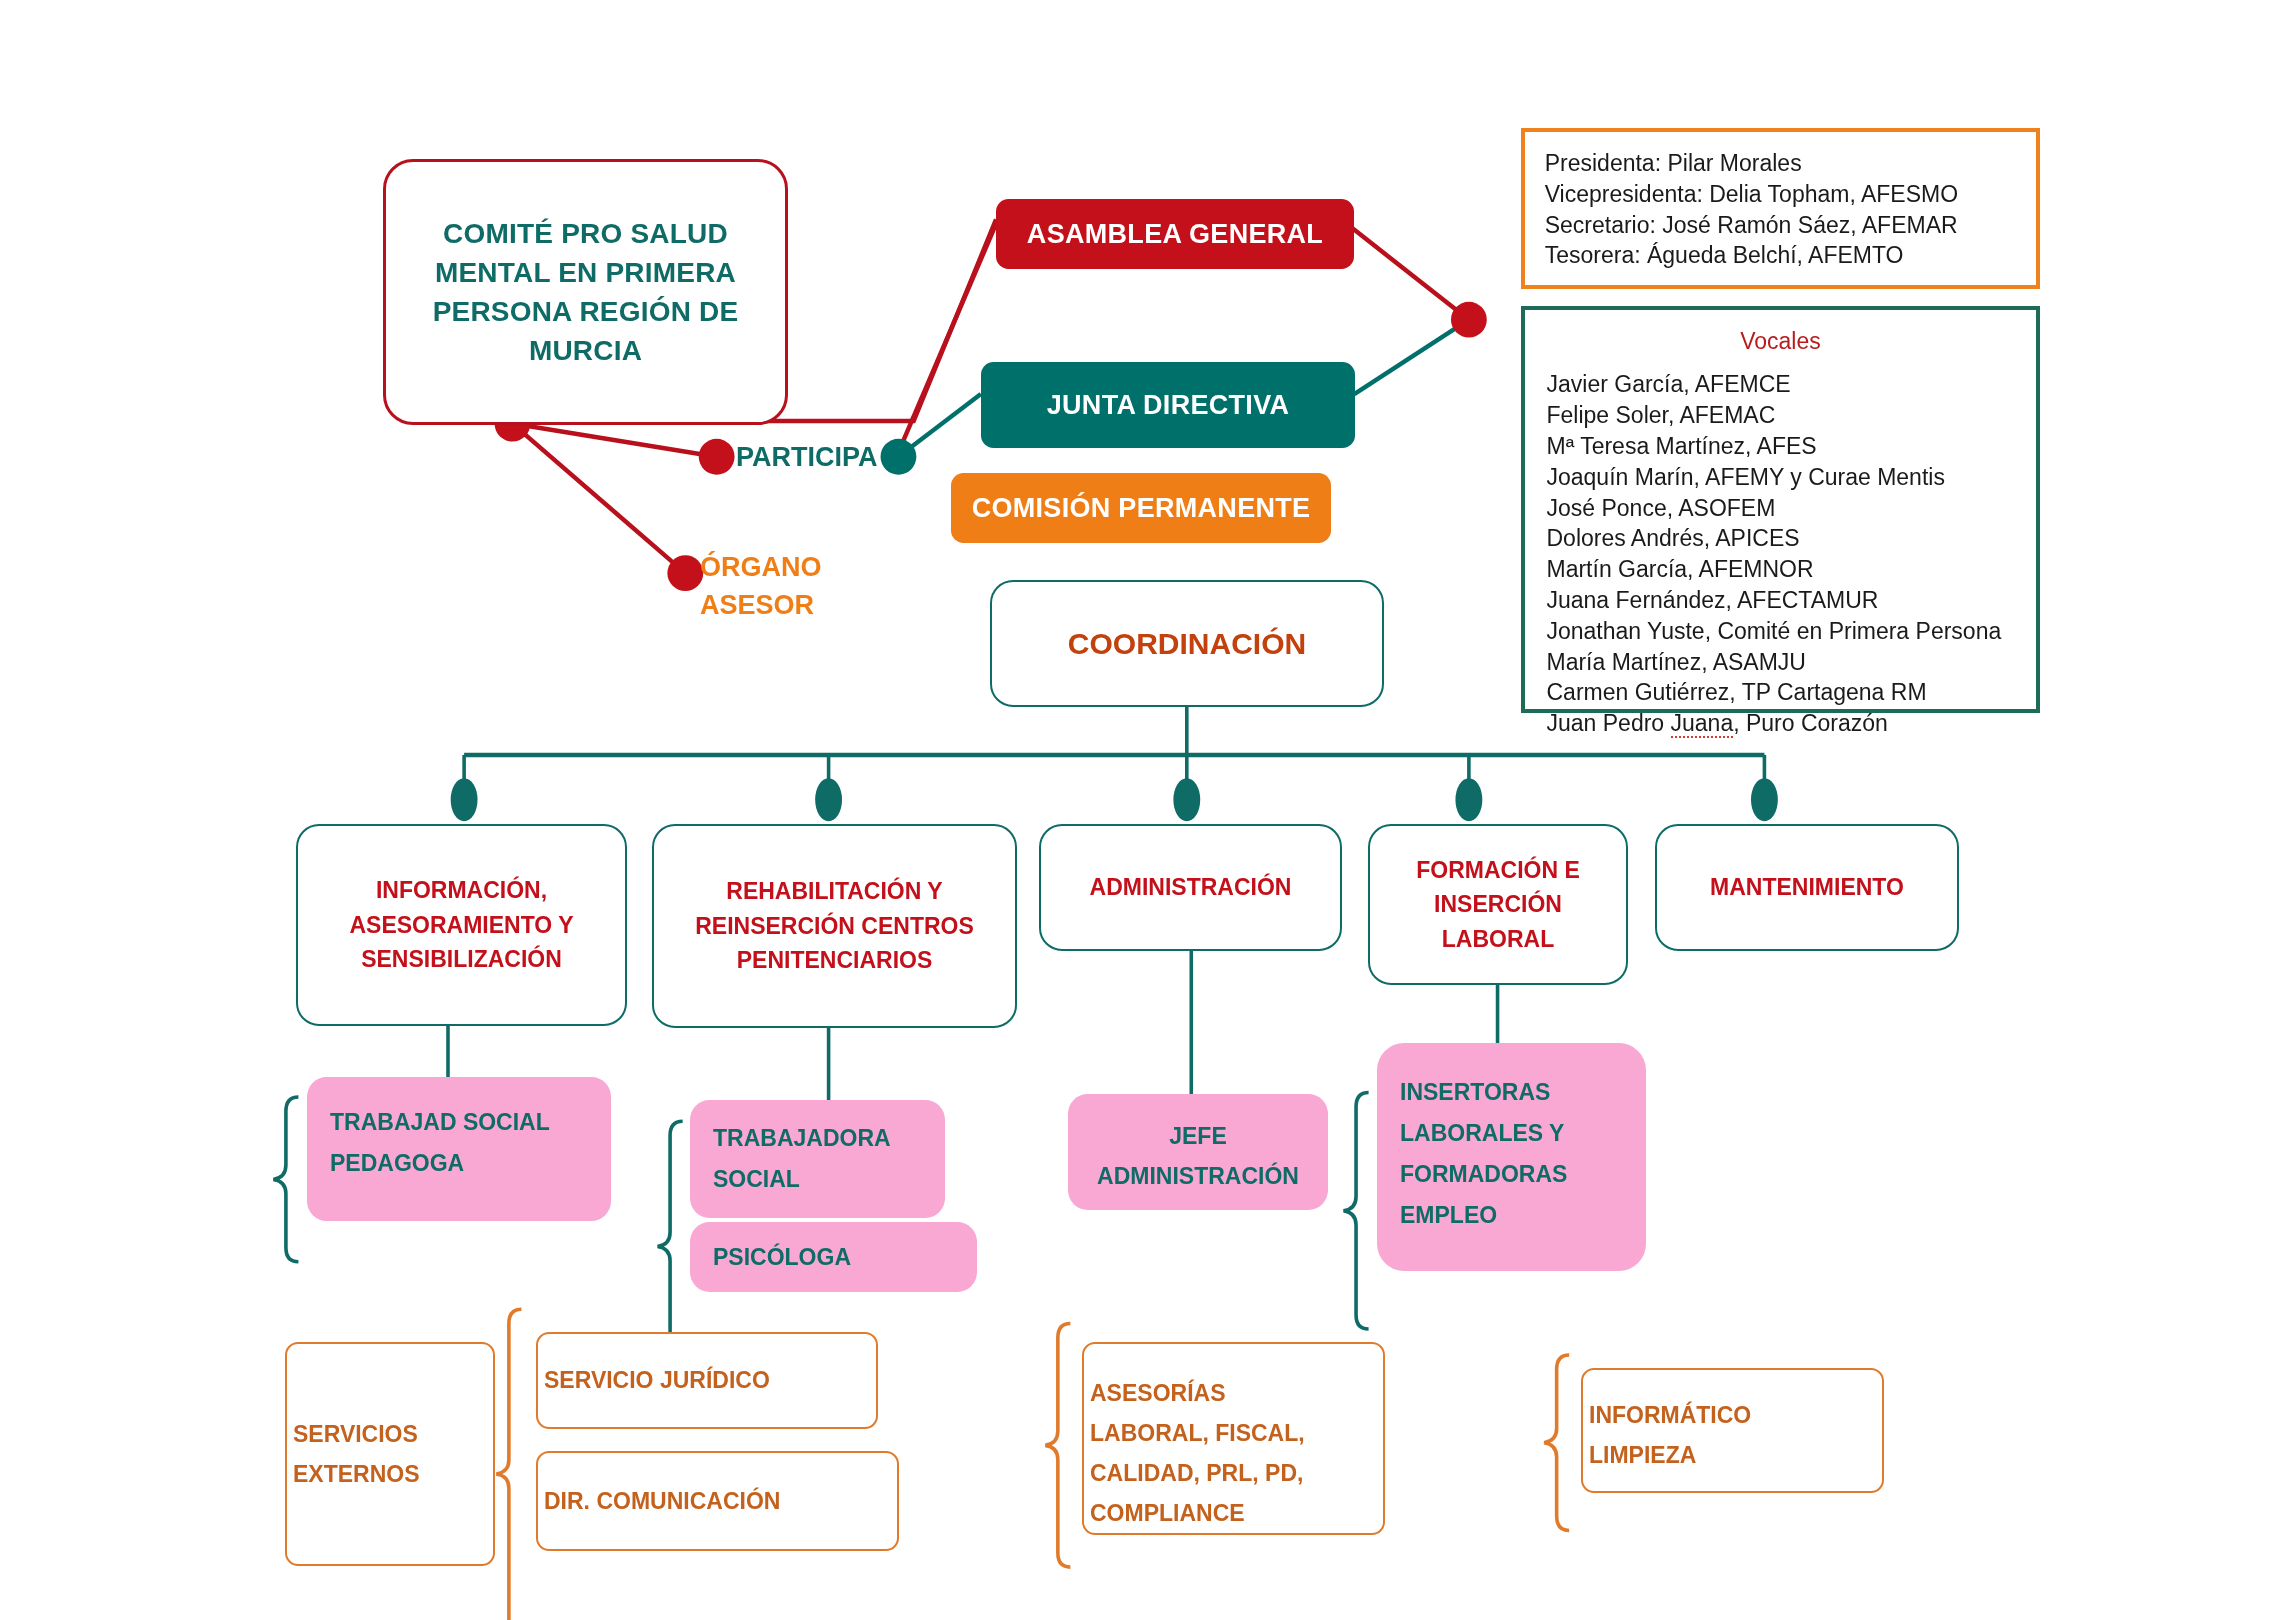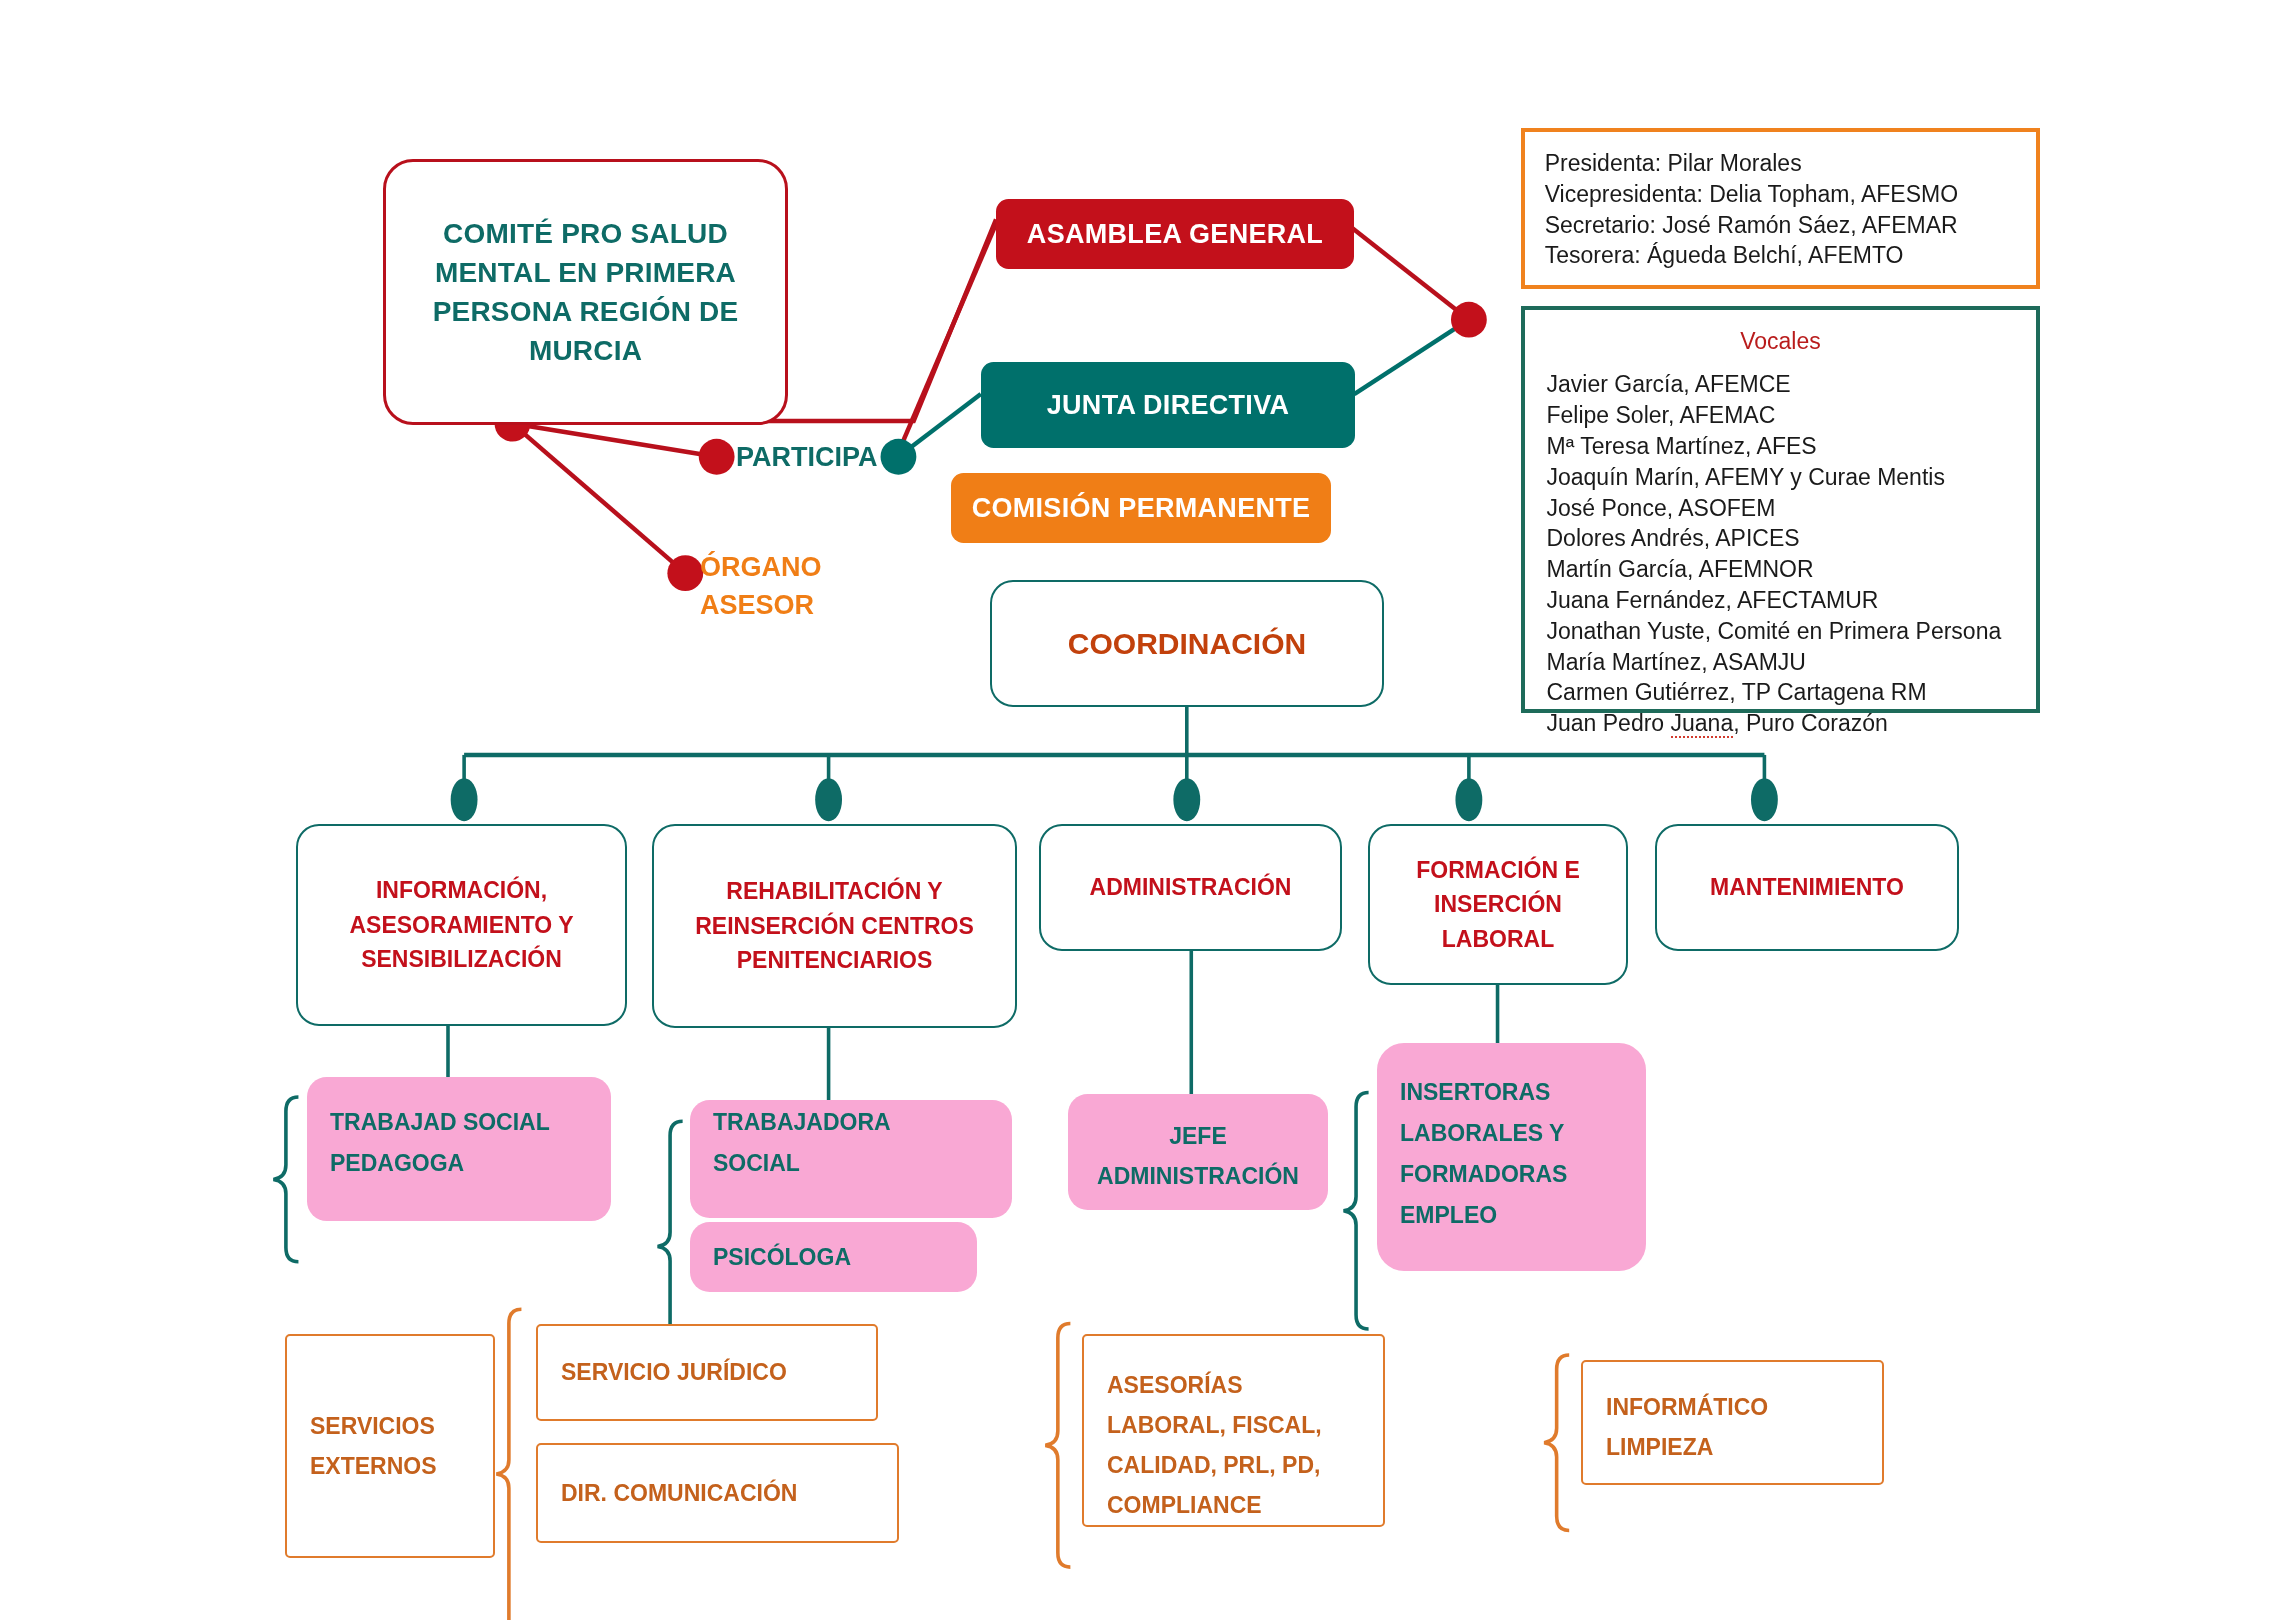--- a/index.html
+++ b/index.html
@@ -27,22 +27,22 @@
   
   .box-teal{border:2.7px solid #0E6B66;border-radius:23px;background:#fff;}
   .dept-label{color:#C3101B;font-weight:bold;font-size:23px;line-height:1.50;}
   .coord-label{color:#c2410c;font-weight:bold;font-size:30px;}
 
   
   .box-gray{background:#f9a8d4;border-radius:19.7px;color:#0E6B66;
             font-weight:bold;font-size:23px;line-height:1.78;padding:0 23px;}
 
   
-  .box-orange{border:2.7px solid #E07B2C;border-radius:5px;background:#fff;
-              color:#C4611C;font-weight:bold;font-size:23px;line-height:1.74;padding:0 23px;}
+  .box-orange{border:2.7px solid #E07B2C;border-radius:13px;background:#fff;
+              color:#C4611C;font-weight:bold;font-size:23px;line-height:1.74;padding:0 6px;margin-top:8px;}
 
   
   .panel{background:#fff;}
   .panel-orange{border:4.5px solid #F0821E;}
   .panel-green{border:4.5px solid #1E6B5A;}
   .panel-txt{font-size:23px;line-height:1.34;color:#1a1a1a;}
   .panel-head{font-size:23px;text-align:center;color:#b91c1c;margin-bottom:14.3px;}
   .spell{border-bottom:2.7px dotted #d23b2e;}
 
   
@@ -173,21 +173,21 @@
 
   <div class="abs box-teal ctr" style="left:1655px;top:824px;width:304px;height:127px;padding:0 10.7px;">
     <span class="dept-label">MANTENIMIENTO</span>
   </div>
 
   <div class="abs box-gray" style="left:307px;top:1077px;width:304px;height:144px;padding-top:25px;">
     <div>TRABAJAD SOCIAL</div>
     <div>PEDAGOGA</div>
   </div>
 
-  <div class="abs box-gray" style="left:690px;top:1100px;width:322px;height:118px;padding-top:2px;">
+  <div class="abs box-gray" style="left:690px;top:1100px;width:255px;height:118px;padding-top:18px;">
     <div>TRABAJADORA</div>
     <div>SOCIAL</div>
   </div>
 
   <div class="abs box-gray ctr" style="left:690px;top:1222px;width:287px;height:70px;justify-content:flex-start;">
     <span>PSICÓLOGA</span>
   </div>
 
   <div class="abs box-gray" style="left:1068px;top:1094px;width:260px;height:116px;padding-top:21.5px;text-align:center;">
     <div>JEFE</div>

